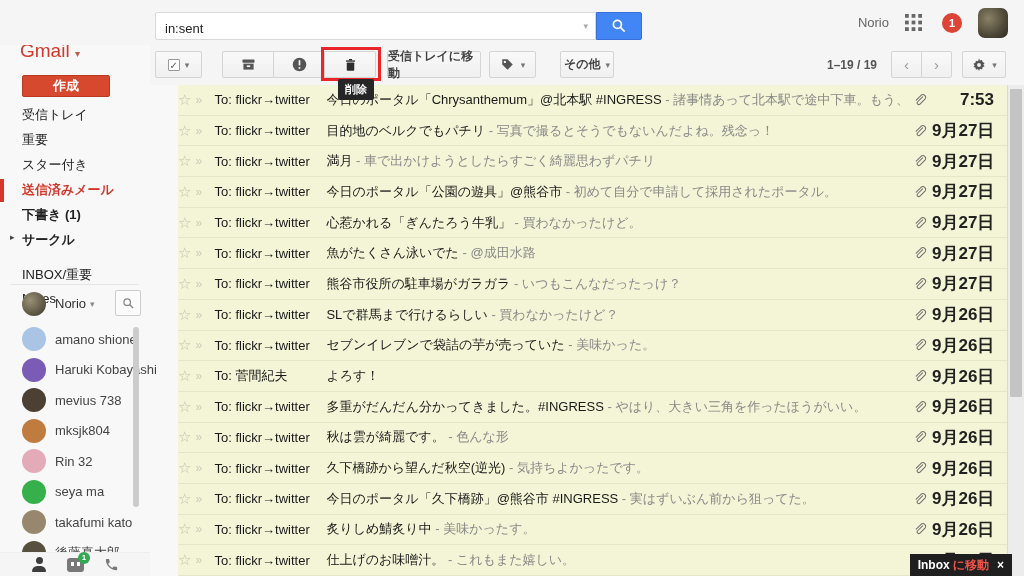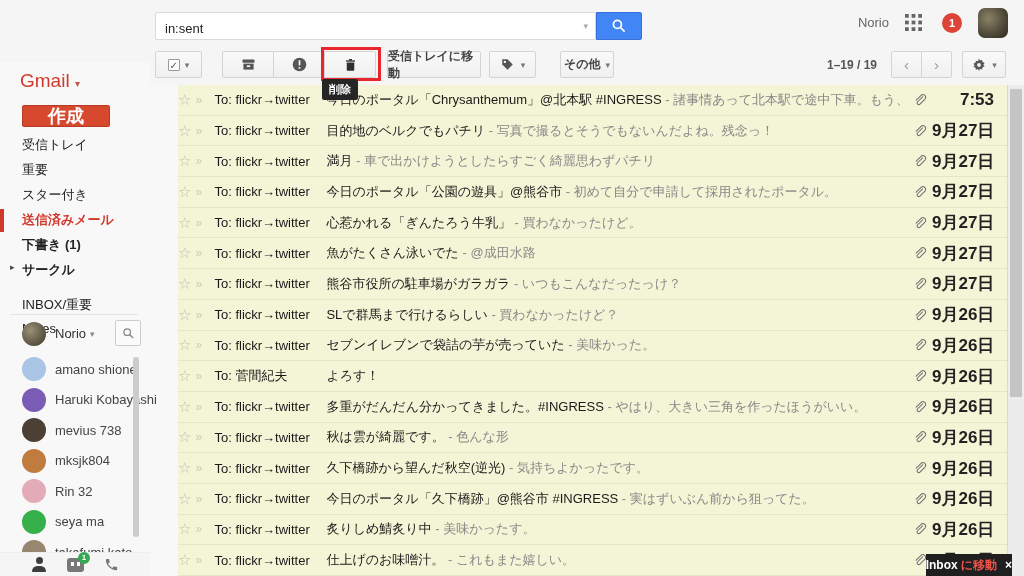--- a/index.html
+++ b/index.html
@@ -13,24 +13,24 @@
   .search-wrap input { width:100%; height:100%; border:1px solid #d9d9d9; border-radius:2px 0 0 2px; background:#fff; font-size:13px; padding:4px 24px 0 9px; color:#222; font-family:inherit; outline:none; }
   .search-caret { position:absolute; right:8px; top:9px; font-size:9px; color:#aaa; cursor:pointer; }
   .search-btn { position:absolute; left:596px; top:12px; width:46px; height:28px; background:#4285f4; border:1px solid #3a6fd8; border-radius:0 2px 2px 0; display:flex; align-items:center; justify-content:center; cursor:pointer; }
   .hdr-right { position:absolute; right:16px; top:0; height:45px; display:flex; align-items:center; }
   .hdr-name { font-size:13px; color:#666; margin-right:16px; cursor:pointer; }
   .hdr-grid { margin-right:20px; cursor:pointer; display:flex; }
   .hdr-badge { width:20px; height:20px; border-radius:50%; background:#db4437; color:#fff; font-size:11px; font-weight:bold; display:flex; align-items:center; justify-content:center; margin-right:16px; cursor:pointer; }
   .hdr-avatar { width:30px; height:30px; border-radius:7px; background:radial-gradient(circle at 35% 35%, #8a8265, #4e4839 60%, #2e2a20); cursor:pointer; }
 
   
-  .sidebar { position:absolute; left:0; top:62px; width:178px; bottom:0; background:#f8f8f8; z-index:2; }
+  .sidebar { position:absolute; left:0; top:32px; width:178px; bottom:0; background:#f8f8f8; z-index:2; }
   .gmail-label { position:absolute; left:20px; top:8px; font-size:19px; color:#d0392b; cursor:pointer; }
   .gmail-label .crt { font-size:10px; color:#c4574a; }
-  .compose-btn { position:absolute; left:22px; top:43px; width:88px; height:22px; background:#d6492f; border:1px solid #b93a22; border-radius:2px; color:#fff; font-size:18px; font-weight:bold; text-align:center; line-height:20px; cursor:pointer; }
+  .compose-btn { position:absolute; left:22px; top:43px; width:88px; height:22px; background:#d6492f; border:1px solid #b93a22; border-radius:2px; color:#fff; font-size:13px; font-weight:bold; text-align:center; line-height:20px; cursor:pointer; }
   .nav { position:absolute; left:0; top:71px; width:150px; }
   .nav-item { position:relative; padding:3px 4px 4px 22px; font-size:13px; color:#222; cursor:pointer; white-space:nowrap; }
   .nav-item.selected { color:#d0392b; font-weight:bold; }
   .nav-item.selected::before { content:""; position:absolute; left:0; top:1px; bottom:1px; width:4px; background:#d0392b; }
   .nav-item.bold { font-weight:bold; }
   .nav-item.spaced { margin-top:10px; }
   .nav-arrow { position:absolute; left:10px; top:4px; font-size:9px; color:#444; visibility:hidden; }
   .nav-item.has-arrow .nav-arrow { visibility:visible; }
   .side-divider { position:absolute; left:10px; top:252px; width:128px; border-top:1px solid #e5e5e5; }
   .me-row { position:absolute; left:22px; top:258px; width:119px; height:27px; display:flex; align-items:center; }
@@ -56,21 +56,21 @@
   .toolbar { position:absolute; left:150px; top:45px; right:0; height:40px; background:#f5f5f5; z-index:2; }
   .tbtn { position:absolute; top:6px; height:27px; background:linear-gradient(#f9f9f9,#f0f0f0); border:1px solid #d4d4d4; border-radius:2px; display:flex; align-items:center; justify-content:center; font-size:12px; font-weight:bold; color:#444; cursor:pointer; }
   .sel-btn { left:5px; width:47px; gap:5px; }
   .sel-cbx { width:12px; height:12px; border:1px solid #999; border-radius:1px; background:#fff; font-size:10px; line-height:11px; text-align:center; color:#555; }
   .crt { font-size:9px; color:#777; }
   .icon-group { position:absolute; left:72px; top:6px; display:flex; }
   .igbtn { width:52px; height:27px; background:linear-gradient(#f9f9f9,#f0f0f0); border:1px solid #d4d4d4; display:flex; align-items:center; justify-content:center; cursor:pointer; margin-right:-1px; }
   .igbtn:first-child { border-radius:2px 0 0 2px; }
   .igbtn:last-child { border-radius:0 2px 2px 0; }
   .annot-box { position:absolute; left:171px; top:2px; width:60px; height:34px; border:3px solid #e8262b; z-index:6; pointer-events:none; }
-  .del-tooltip { position:absolute; left:172px; top:34px; background:#262626; color:#fff; font-size:11px; font-weight:bold; padding:3px 7px; border-radius:2px; z-index:7; white-space:nowrap; }
+  .del-tooltip { position:absolute; left:188px; top:34px; background:#262626; color:#fff; font-size:11px; font-weight:bold; padding:3px 7px; border-radius:2px; z-index:7; white-space:nowrap; }
   .move-btn { left:237px; width:94px; }
   .label-btn { left:339px; width:47px; gap:6px; }
   .more-btn { left:410px; width:54px; gap:5px; }
   .page-count { position:absolute; left:677px; top:13px; font-size:12px; font-weight:bold; color:#555; cursor:default; }
   .pgroup { position:absolute; left:741px; top:6px; display:flex; }
   .pgbtn { width:31px; height:27px; background:linear-gradient(#f9f9f9,#f0f0f0); border:1px solid #d4d4d4; display:flex; align-items:center; justify-content:center; font-size:15px; color:#999; cursor:pointer; margin-right:-1px; }
   .pgbtn:first-child { border-radius:2px 0 0 2px; }
   .pgbtn:last-child { border-radius:0 2px 2px 0; }
   .gear-btn { left:812px; width:44px; gap:5px; }
 
@@ -85,21 +85,21 @@
   .msubject { color:#1a1a1a; }
   .msnip { color:#888; }
   .mclip { flex:none; margin:0 5px 0 6px; display:flex; }
   .mdate { width:62px; flex:none; text-align:right; font-size:17px; font-weight:bold; color:#222; margin-right:13px; white-space:nowrap; }
 
   
   .vscroll { position:absolute; right:0; top:85px; width:17px; bottom:0; background:#ececec; border-left:1px solid #d8d8d8; z-index:1; }
   .vthumb { position:absolute; left:2px; top:4px; width:12px; height:308px; background:#c4c4c4; border-radius:1px; cursor:pointer; }
 
   
-  .toast { position:absolute; right:12px; bottom:0; height:22px; background:#1f1f1f; color:#fff; font-size:12px; font-weight:bold; display:flex; align-items:center; padding:0 0; gap:3px; z-index:8; }
+  .toast { position:absolute; right:12px; bottom:0; height:22px; background:#1f1f1f; color:#fff; font-size:12px; font-weight:bold; display:flex; align-items:center; padding:0 8px; gap:3px; z-index:8; }
   .toast-action { color:#f0524a; }
   .toast-close { margin-left:5px; cursor:pointer; color:#fff; }
 </style>
 </head>
 <body>
 
 <div class="header">
   <div class="logo">
     
   <span style="color: rgb(66, 133, 244);"></span><span style="color: rgb(234, 67, 53);"></span><span style="color: rgb(251, 188, 5);"></span><span style="color: rgb(66, 133, 244);"></span><span style="color: rgb(52, 168, 83);"></span><span style="color: rgb(234, 67, 53);"></span></div>

